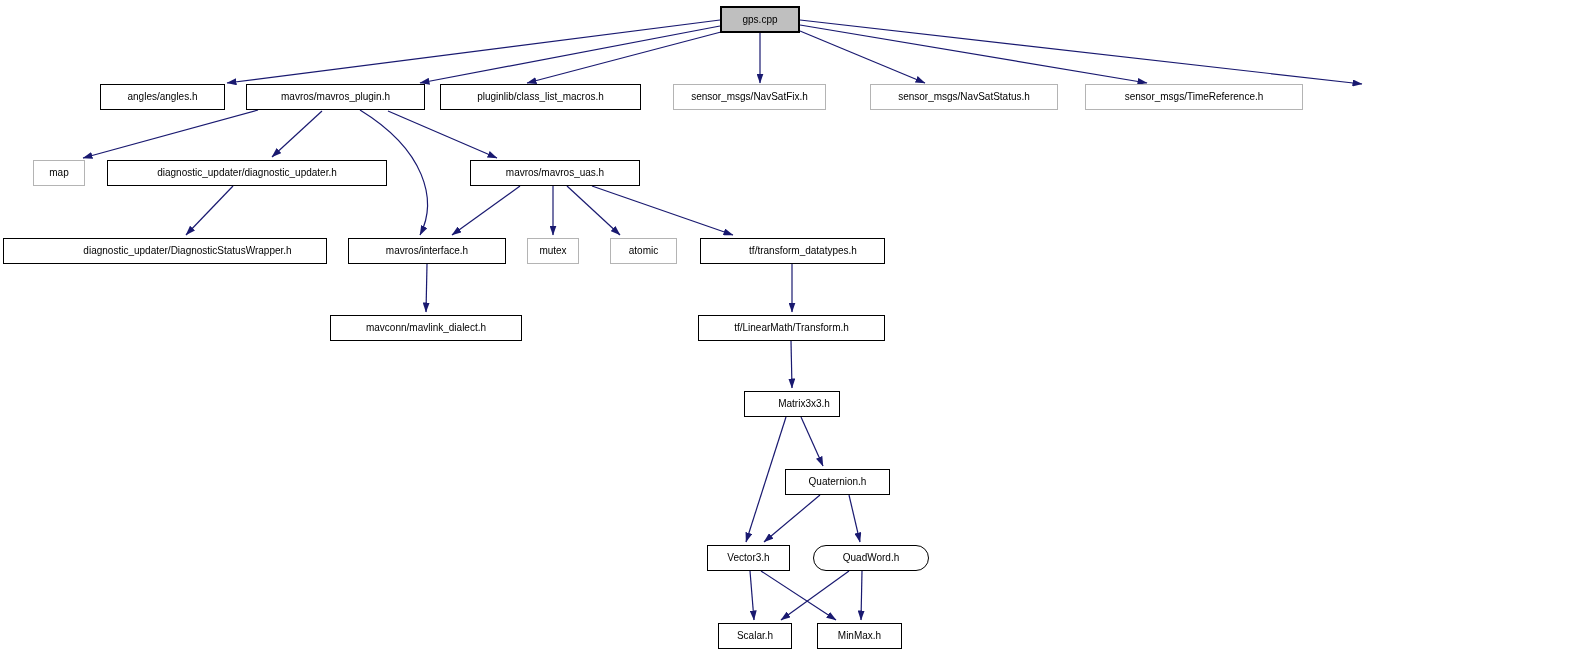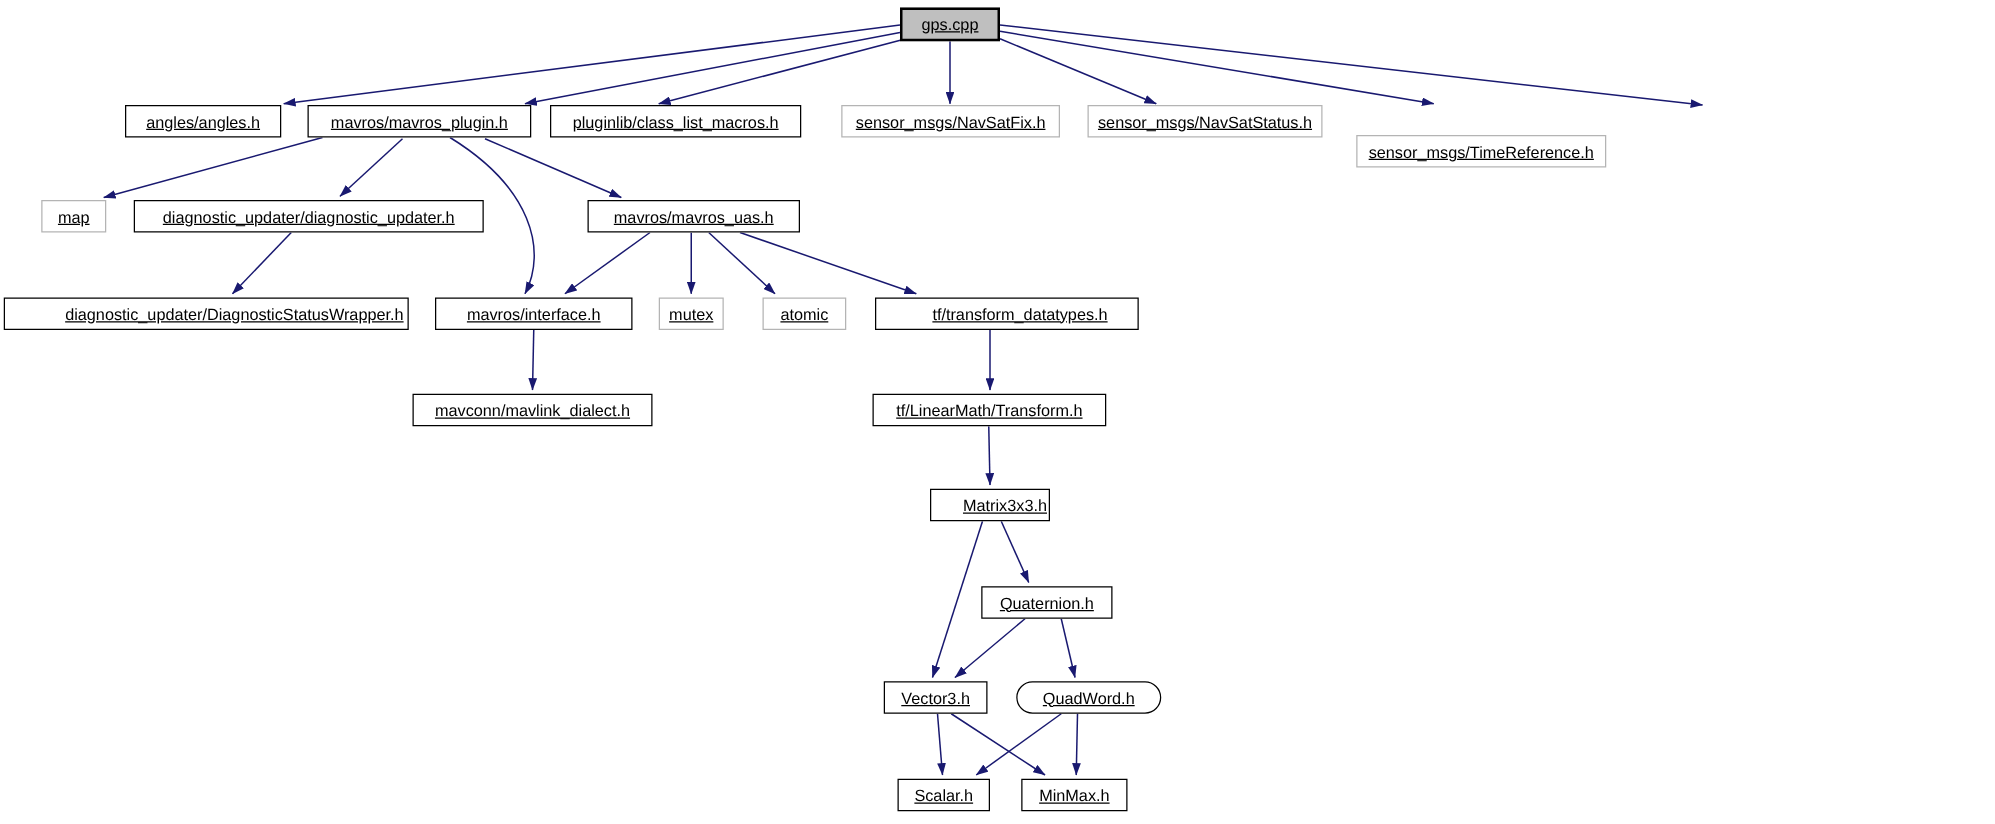--- a/index.html
+++ b/index.html
@@ -19,25 +19,24 @@
   }
   .node {
     position: absolute;
     height: 26px;
     box-sizing: border-box;
     background: #ffffff;
     border: 1px solid #000000;
     display: flex;
     align-items: center;
     justify-content: center;
-    font-size: 13px;
+    font-size: 10px;
     color: #000000;
     white-space: nowrap;
     line-height: 1;
-    text-decoration: underline;
   }
   .node.root {
     background: #bfbfbf;
     border: 2px solid #000000;
     height: 27px;
   }
   .node.external {
     border: 1px solid #b4b4b4;
   }
   .edge {
@@ -84,33 +83,33 @@
     <line class="edge" x1="761" y1="571" x2="836" y2="620" marker-end="url(#arrow)"></line>
     <line class="edge" x1="849" y1="571" x2="781" y2="620" marker-end="url(#arrow)"></line>
     <line class="edge" x1="862" y1="571" x2="861" y2="620" marker-end="url(#arrow)"></line>
   </svg>
 
   <div class="node root" style="left:720px; top:6px;  width:80px;">gps.cpp</div>
 
   <div class="node" style="left:100px; top:84px; width:125px;">angles/angles.h</div>
   <div class="node" style="left:246px; top:84px; width:179px;">mavros/mavros_plugin.h</div>
   <div class="node" style="left:440px; top:84px; width:201px;">pluginlib/class_list_macros.h</div>
-  <div class="node external" style="left:673px;  top:84px; width:175px;">sensor_msgs/NavSatFix.h</div>
+  <div class="node external" style="left:673px;  top:84px; width:153px;">sensor_msgs/NavSatFix.h</div>
   <div class="node external" style="left:870px;  top:84px; width:188px;">sensor_msgs/NavSatStatus.h</div>
-  <div class="node external" style="left:1085px; top:84px; width:200px;margin-top:24px;">sensor_msgs/TimeReference.h</div>
+  <div class="node external" style="left:1085px; top:84px; width:218px;">sensor_msgs/TimeReference.h</div>
 
   <div class="node external" style="left:33px;  top:160px; width:52px;">map</div>
   <div class="node" style="left:107px; top:160px; width:280px;">diagnostic_updater/diagnostic_updater.h</div>
   <div class="node" style="left:470px; top:160px; width:170px;">mavros/mavros_uas.h</div>
 
   <div class="node" style="left:3px;   top:238px; width:324px;padding-left:45px;">diagnostic_updater/DiagnosticStatusWrapper.h</div>
   <div class="node" style="left:348px; top:238px; width:158px;">mavros/interface.h</div>
   <div class="node external" style="left:527px; top:238px; width:52px;">mutex</div>
   <div class="node external" style="left:610px; top:238px; width:67px;text-align:center;">atomic</div>
-  <div class="node" style="left:700px; top:238px; width:211px;padding-left:21px;">tf/transform_datatypes.h</div>
+  <div class="node" style="left:700px; top:238px; width:185px;padding-left:21px;">tf/transform_datatypes.h</div>
 
   <div class="node" style="left:698px; top:315px; width:187px;">tf/LinearMath/Transform.h</div>
   <div class="node" style="left:330px; top:315px; width:192px;">mavconn/mavlink_dialect.h</div>
 
   <div class="node" style="left:744px; top:391px; width:96px;padding-left:24px;">Matrix3x3.h</div>
   <div class="node" style="left:785px; top:469px; width:105px;">Quaternion.h</div>
 
   <div class="node" style="left:707px; top:545px; width:83px;">Vector3.h</div>
   <div class="node" style="left:813px; top:545px; width:116px;border-radius:13px;">QuadWord.h</div>
 

